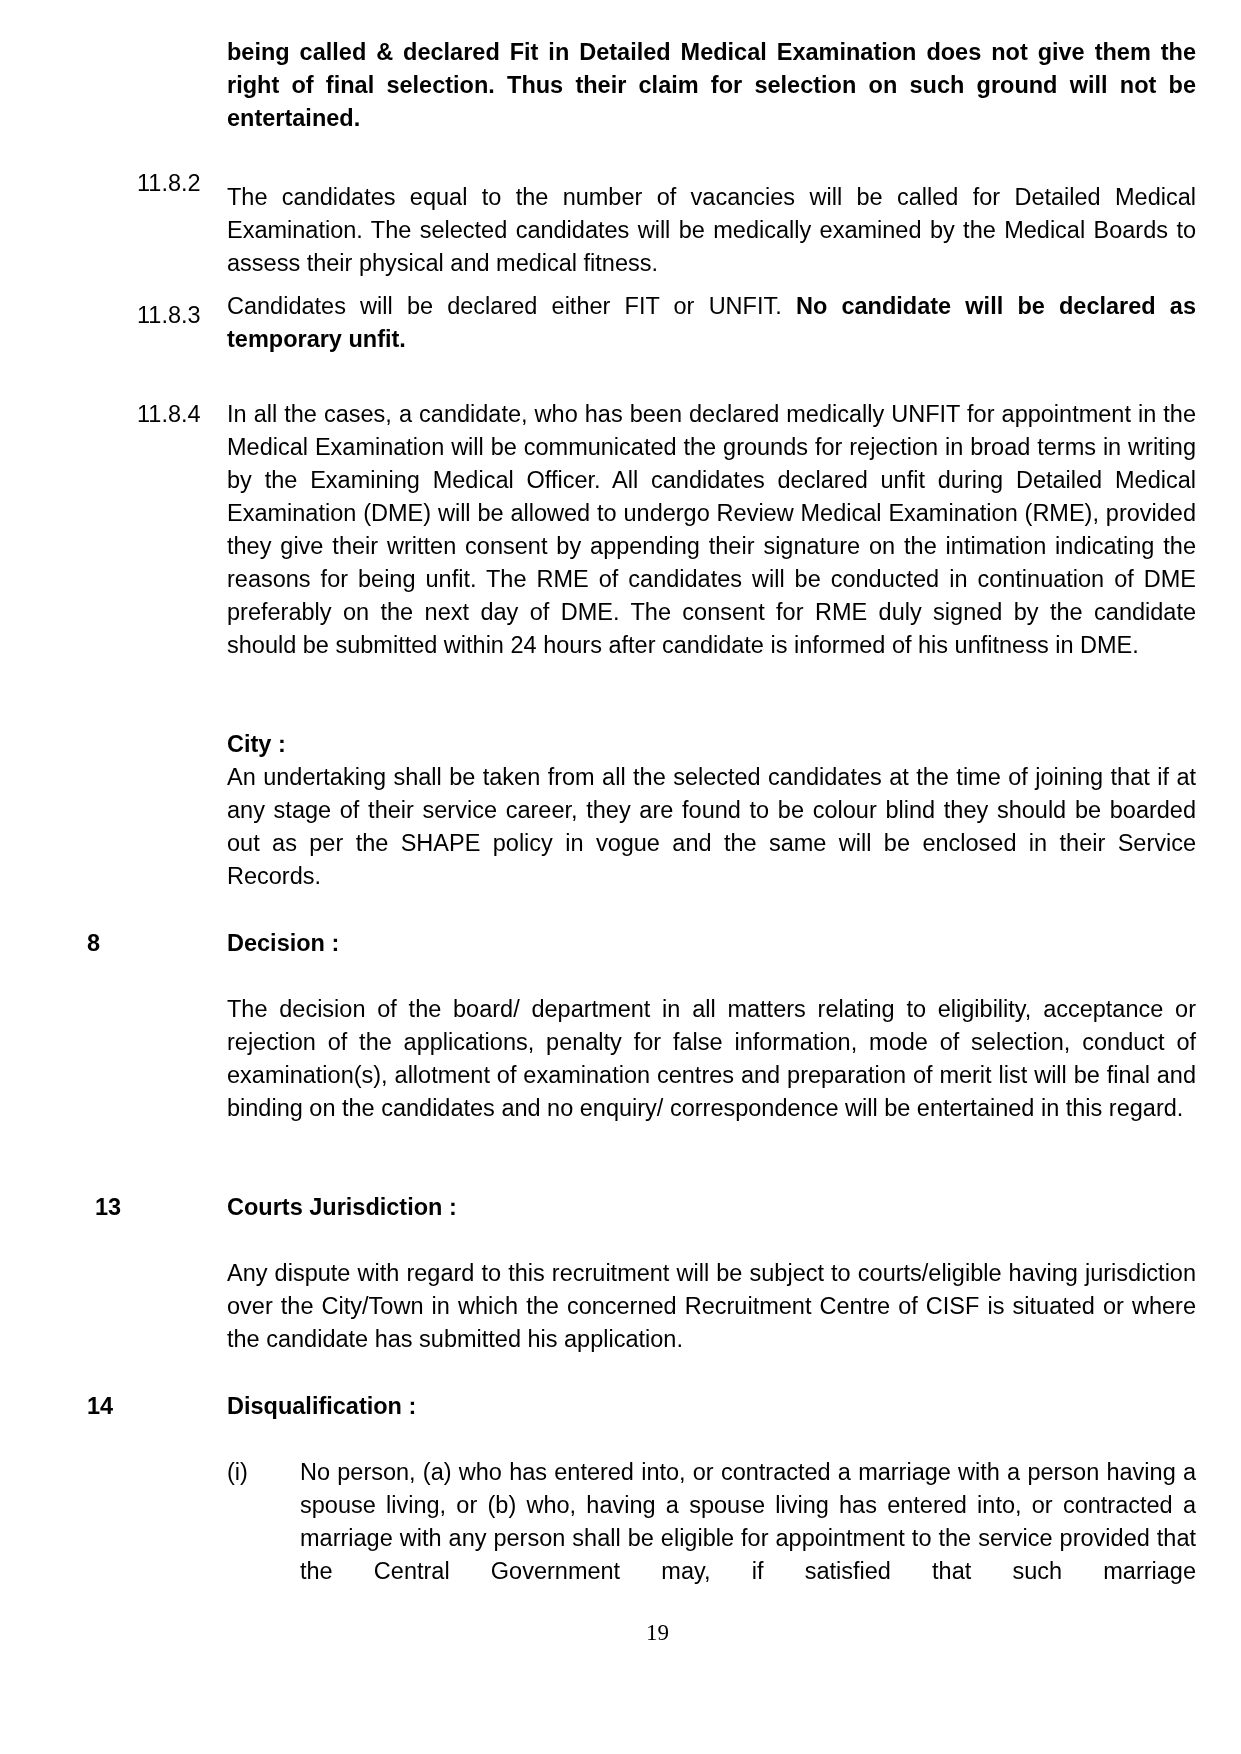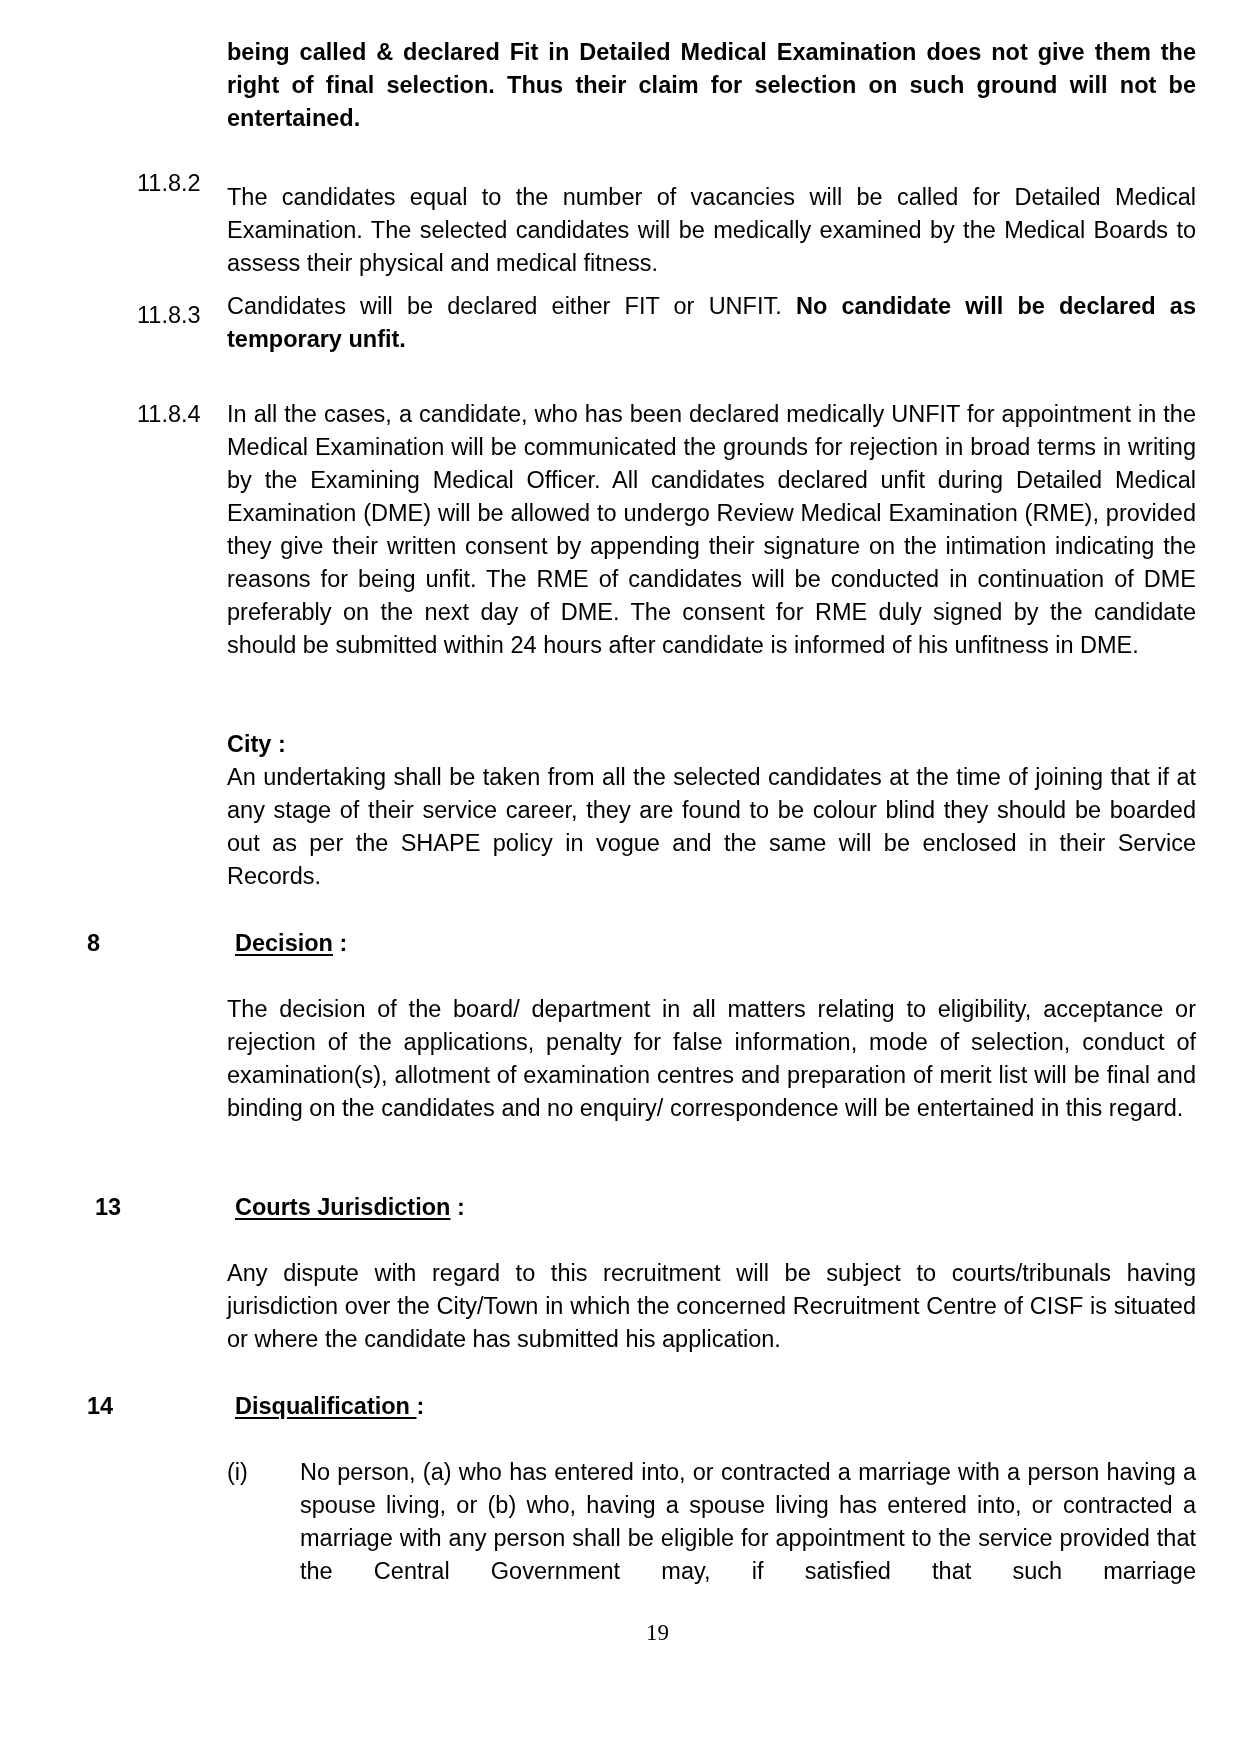--- a/index.html
+++ b/index.html
@@ -2,21 +2,21 @@
 <html><head>
 <meta charset="utf-8">
 <style>
   html,body{margin:0;padding:0;background:#fff;}
   body{width:1241px;height:1754px;position:relative;overflow:hidden;color:#000;
        font-family:"Liberation Sans",sans-serif;font-size:23.5px;}
   .blk{position:absolute;left:227px;width:969px;line-height:33px;text-align:justify;}
   .blk.sub{left:300px;width:896px;}
   .num{position:absolute;line-height:33px;}
   .b{font-weight:bold;}
-  .u{text-decoration:underline;text-underline-offset:3px;margin-left:8px;}
+  .u{text-underline-offset:3px;}
   .pgno{position:absolute;top:1620px;left:0;width:1315px;text-align:center;
         font-family:"Liberation Serif",serif;font-size:23px;}
 </style>
 </head>
 <body>
 
 <div class="blk b" style="top:36px;">being called &amp; declared Fit in Detailed Medical Examination does not give them the right of final selection. Thus their claim for selection on such ground will not be entertained.</div>
 
 <div class="num" style="top:167px;left:137px;">11.8.2</div>
 <div class="blk" style="top:167px;margin-top:14px;">The candidates equal to the number of vacancies will be called for Detailed Medical Examination. The selected candidates will be medically examined by the Medical Boards to assess their physical and medical fitness.</div>
@@ -29,20 +29,20 @@
 
 <div class="blk b" style="top:728px;">City :</div>
 <div class="blk" style="top:761px;">An undertaking shall be taken from all the selected candidates at the time of joining that if at any stage of their service career, they are found to be colour blind they should be boarded out as per the SHAPE policy in vogue and the same will be enclosed in their Service Records.</div>
 
 <div class="num b" style="top:927px;left:87px;">8</div>
 <div class="blk b" style="top:927px;"><span class="u">Decision</span><span> :</span></div>
 <div class="blk" style="top:993px;">The decision of the board/ department in all matters relating to eligibility, acceptance or rejection of the applications, penalty for false information, mode of selection, conduct of examination(s), allotment of examination centres and preparation of merit list will be final and binding on the candidates and no enquiry/ correspondence will be entertained in this regard.</div>
 
 <div class="num b" style="top:1191px;left:95px;">13</div>
 <div class="blk b" style="top:1191px;"><span class="u">Courts Jurisdiction</span><span> :</span></div>
-<div class="blk" style="top:1257px;">Any dispute with regard to this recruitment will be subject to courts/tribunals having jurisdiction over the City/Town in which the concerned Recruitment Centre of CISF is situated or where the candidate has submitted his application.</div>
+<div class="blk" style="top:1257px;">Any dispute with regard to this recruitment will be subject to courts/eligible having jurisdiction over the City/Town in which the concerned Recruitment Centre of CISF is situated or where the candidate has submitted his application.</div>
 
 <div class="num b" style="top:1390px;left:87px;">14</div>
 <div class="blk b" style="top:1390px;"><span class="u">Disqualification </span><span>:</span></div>
 <div class="num" style="top:1456px;left:227px;">(i)</div>
 <div class="blk sub" style="top:1456px;text-align-last:justify;">No person, (a) who has entered into, or contracted a marriage with a person having a spouse living, or (b) who, having a spouse living has entered into, or contracted a marriage with any person shall be eligible for appointment to the service provided that the Central Government may, if satisfied that such marriage</div>
 
 <div class="pgno">19</div>
 
 </body></html>

